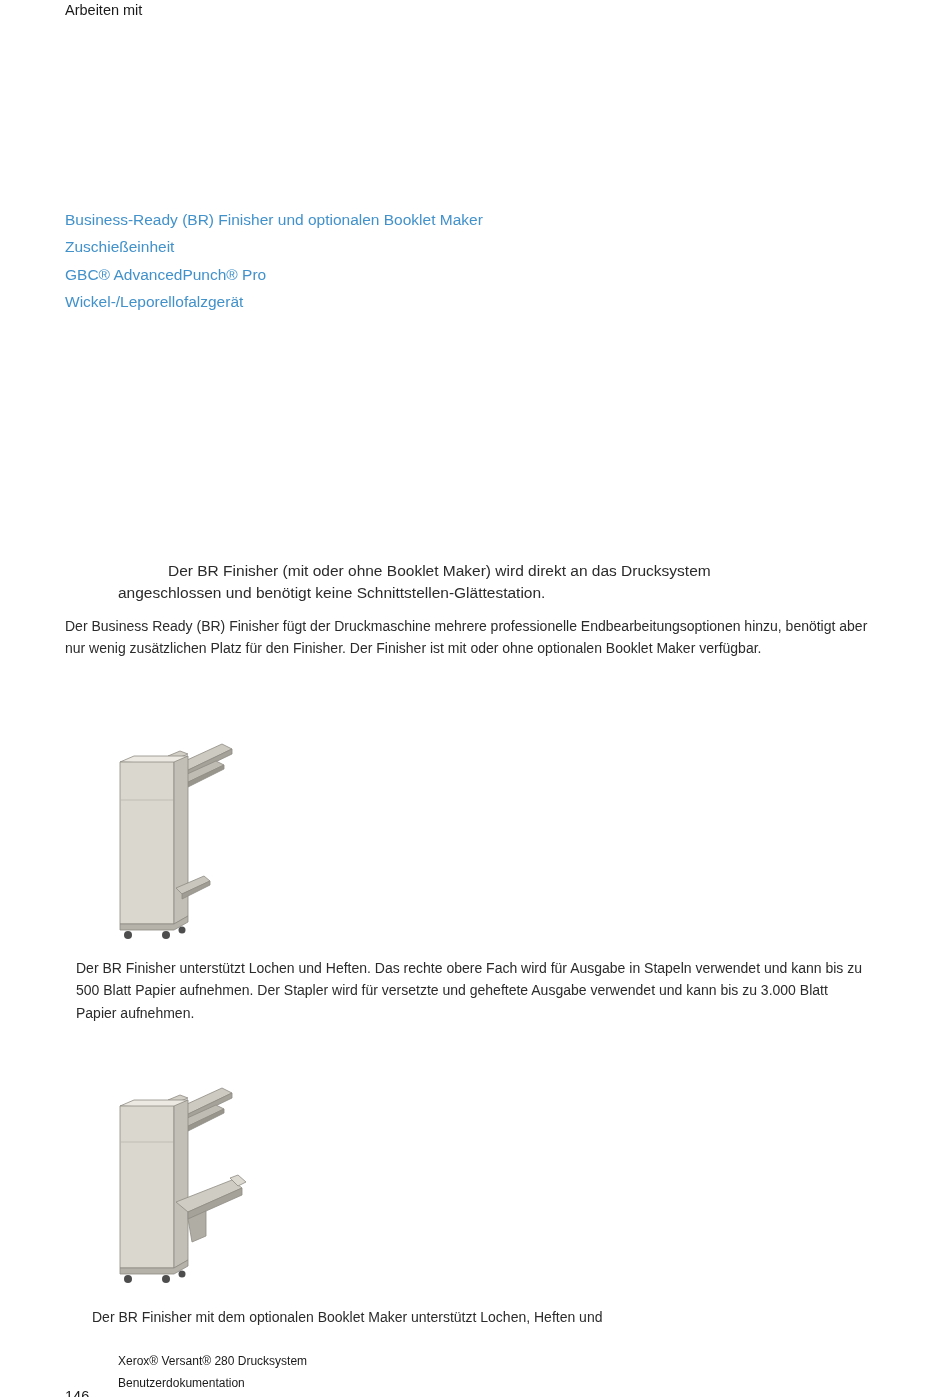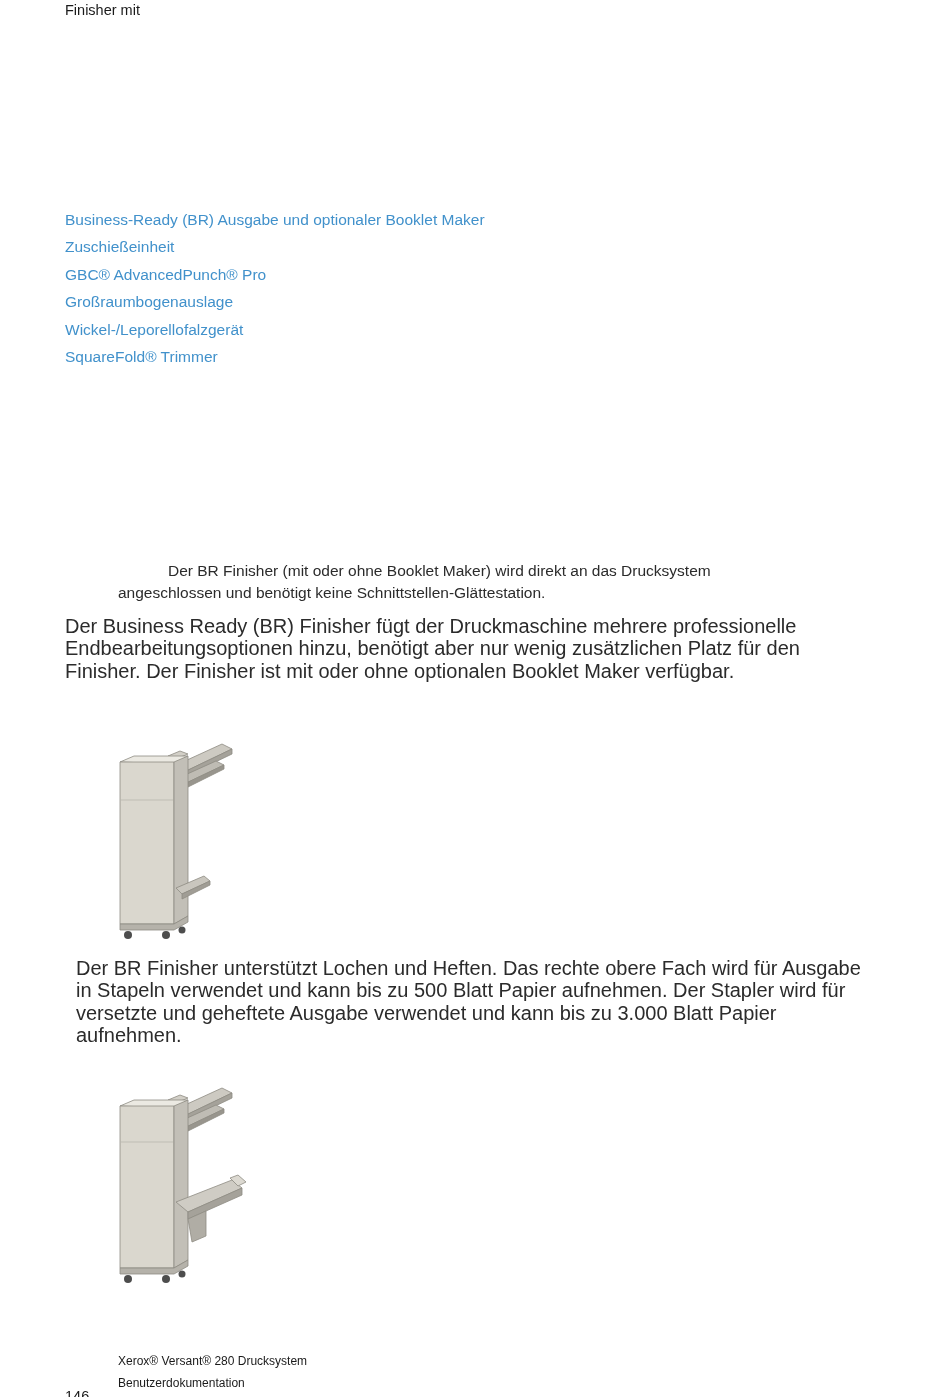--- a/index.html
+++ b/index.html
@@ -42,21 +42,21 @@
     left: 118px;
     top: 560px;
     width: 700px;
     font-size: 15.5px;
     line-height: 21.8px;
     text-indent: 50px;
   }
   .para { 
     position: absolute;
     margin: 0;
-    font-size: 20px;
+    font-size: 14px;
     line-height: 22.4px;
   }
   .para-intro   { left: 65px;  top: 615px;  width: 806px; }
   .para-finisher{ left: 76px;  top: 957px;  width: 788px; }
   .para-booklet { left: 92px;  top: 1306px; width: 788px; }
   .figure {
     position: absolute;
     margin: 0;
   }
   .figure-1 { left: 110px; top: 738px; }
@@ -76,29 +76,27 @@
     font-size: 12px;
     line-height: 22px;
     color: #1a1a1a;
   }
 </style>
 </head>
 <body>
 
 <div class="page">
 
-  <div class="running-header">Finisher mit</div>
+  <div class="running-header">Arbeiten mit</div>
 
   <nav class="link-list">
-      <a class="doc-link">Business-Ready (BR) Ausgabe und optionaler Booklet Maker</a>
+      <a class="doc-link">Business-Ready (BR) Finisher und optionalen Booklet Maker</a>
       <a class="doc-link">Zuschießeinheit</a>
       <a class="doc-link">GBC® AdvancedPunch® Pro</a>
-      <a class="doc-link">Großraumbogenauslage</a>
       <a class="doc-link">Wickel-/Leporellofalzgerät</a>
-      <a class="doc-link">SquareFold® Trimmer</a>
     </nav>
 
   <div class="note">Der BR Finisher (mit oder ohne Booklet Maker) wird direkt an das Drucksystem angeschlossen und benötigt keine Schnittstellen-Glättestation.</div>
 
   <p class="para para-intro">Der Business Ready (BR) Finisher fügt der Druckmaschine mehrere professionelle Endbearbeitungsoptionen hinzu, benötigt aber nur wenig zusätzlichen Platz für den Finisher. Der Finisher ist mit oder ohne optionalen Booklet Maker verfügbar.</p>
 
   <figure class="figure figure-1">
     <svg width="132" height="208" viewBox="0 0 132 208">
       <g stroke="#8e8b83" stroke-width="0.8" stroke-linejoin="round">
 
@@ -160,20 +158,21 @@
         <polygon points="10,184 64,184 78,176 78,182 64,190 10,190" fill="#b5b2aa"></polygon>
       </g>
       <g fill="#4d4d4d">
         <circle cx="18" cy="195" r="4"></circle>
         <circle cx="56" cy="195" r="4"></circle>
         <circle cx="72" cy="190" r="3.5"></circle>
       </g>
     </svg>
   </figure>
 
+  <p class="para para-booklet">Der BR Finisher mit dem optionalen Booklet Maker unterstützt Lochen, Heften und</p>
 
   <div class="footer-num">146</div>
 
   <div class="footer-text">
     <div>Xerox® Versant® 280 Drucksystem</div>
     <div>Benutzerdokumentation</div>
   </div>
 
 </div>
 

